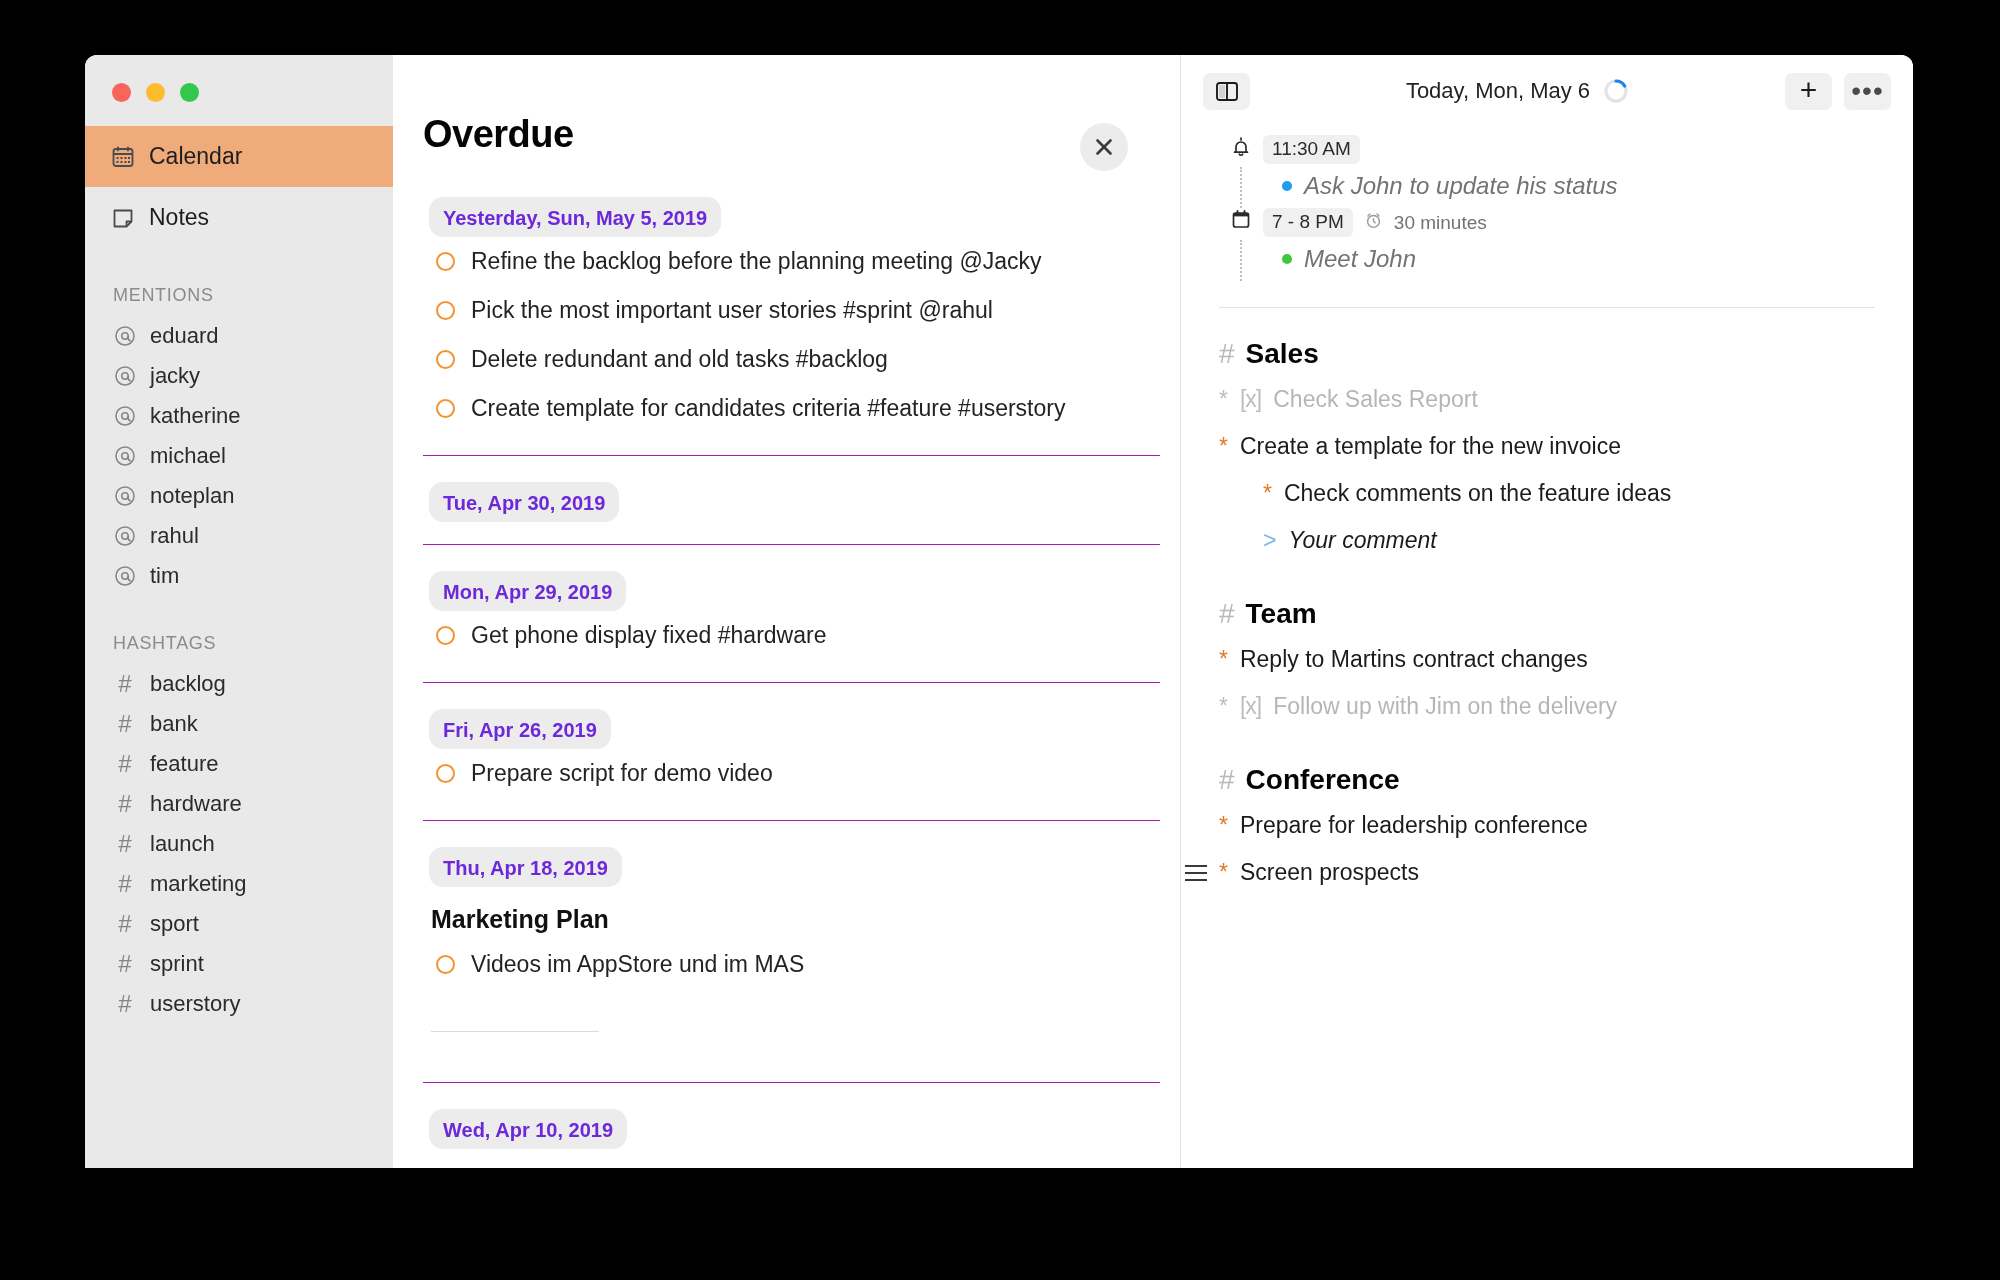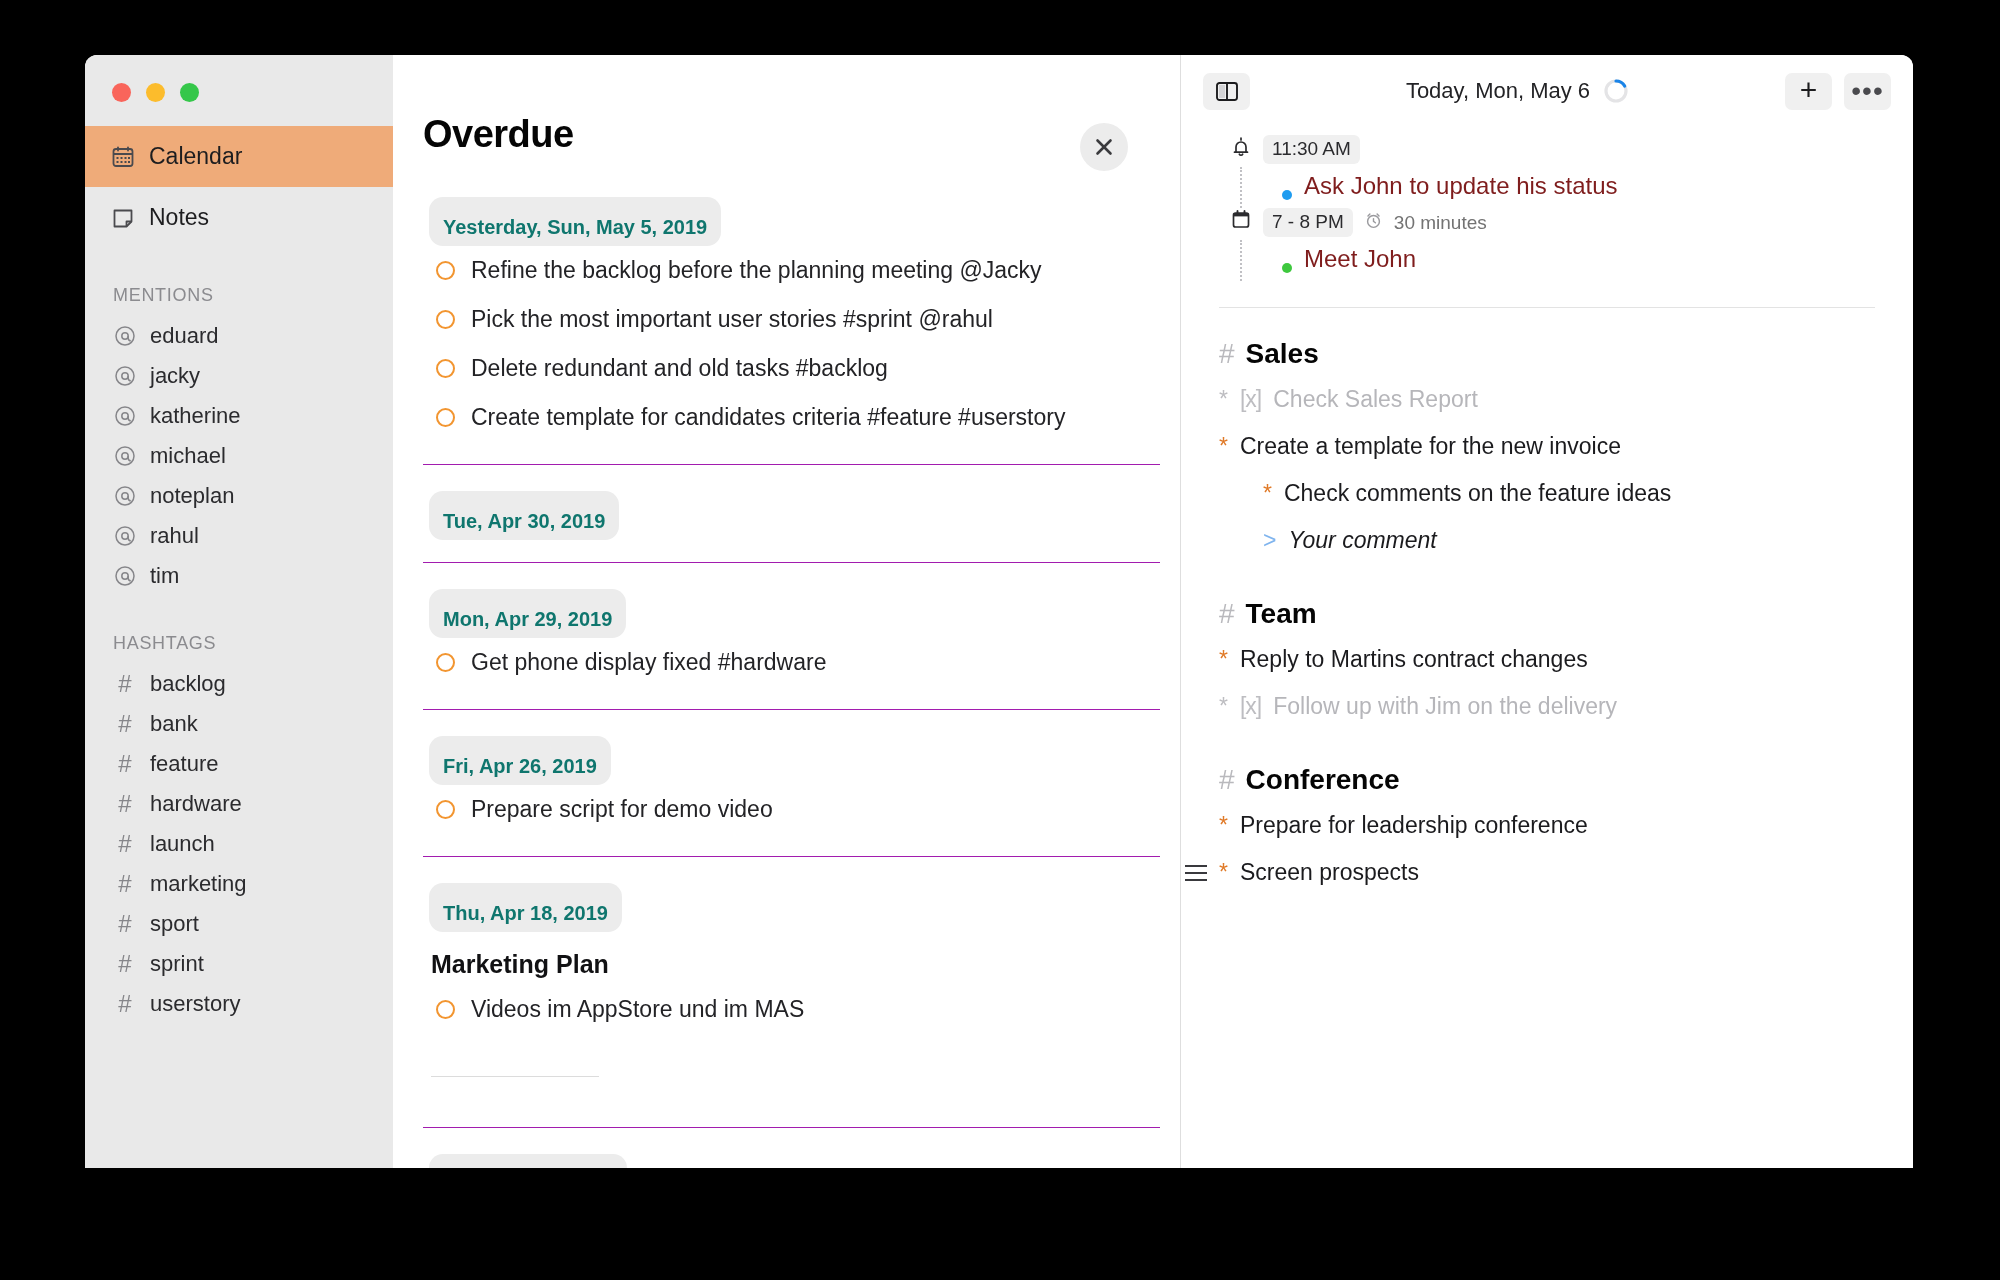--- a/index.html
+++ b/index.html
@@ -106,24 +106,24 @@
     display: flex; align-items: center; justify-content: center;
     margin-top: 8px; margin-right: 22px;
   }
 
   .day-block { padding-top: 26px; }
   .day-block + .day-block { border-top: 1px solid #a21caf; }
   .day-chip {
     display: inline-block;
     background: #ececec;
     border-radius: 14px;
-    padding: 19px 14px 7px 14px;
+    padding: 10px 14px 7px 14px;
     font-size: 20px;
     font-weight: bold;
-    color: #0f766e;
+    color: #6d28d9;
     margin-left: 6px;
   }
   .task-row {
     display: flex; align-items: center;
     gap: 16px;
     padding: 11px 6px 11px 13px;
     font-size: 23px;
     color: #232326;
   }
   .circle-open {
@@ -196,24 +196,25 @@
   .agenda-meta { display: flex; align-items: center; gap: 11px; }
   .time-chip {
     background: #f0f0f0;
     border-radius: 6px;
     padding: 3px 9px 4px 9px;
     font-size: 19px;
     color: #2b2b2e;
   }
   .dur-text { font-size: 19px; color: #737373; }
   .agenda-title {
-    display: flex; align-items: flex-end; gap: 12px;
+    display: flex; align-items: center; gap: 12px;
     font-size: 24px;
-    color: #7f1d1d;
+    color: #737373;
     padding: 8px 0 0 19px;
+    font-style: italic;
   }
   .evdot { width: 10px; height: 10px; border-radius: 50%; flex:0 0 10px; }
 
   .hdiv { height: 1px; background: #e3e3e3; margin: 26px 38px 0 38px; }
 
   .notes { padding: 26px 30px 0 38px; }
   .md-h1 {
     display: flex; align-items: baseline; gap: 11px;
     font-size: 28px;
     font-weight: bold;

